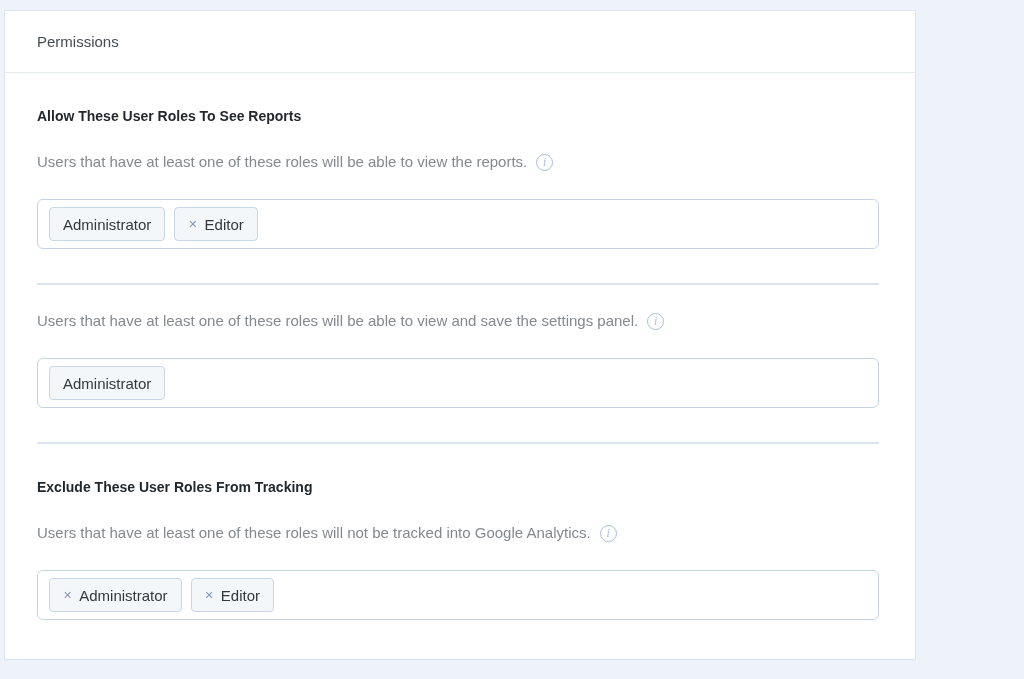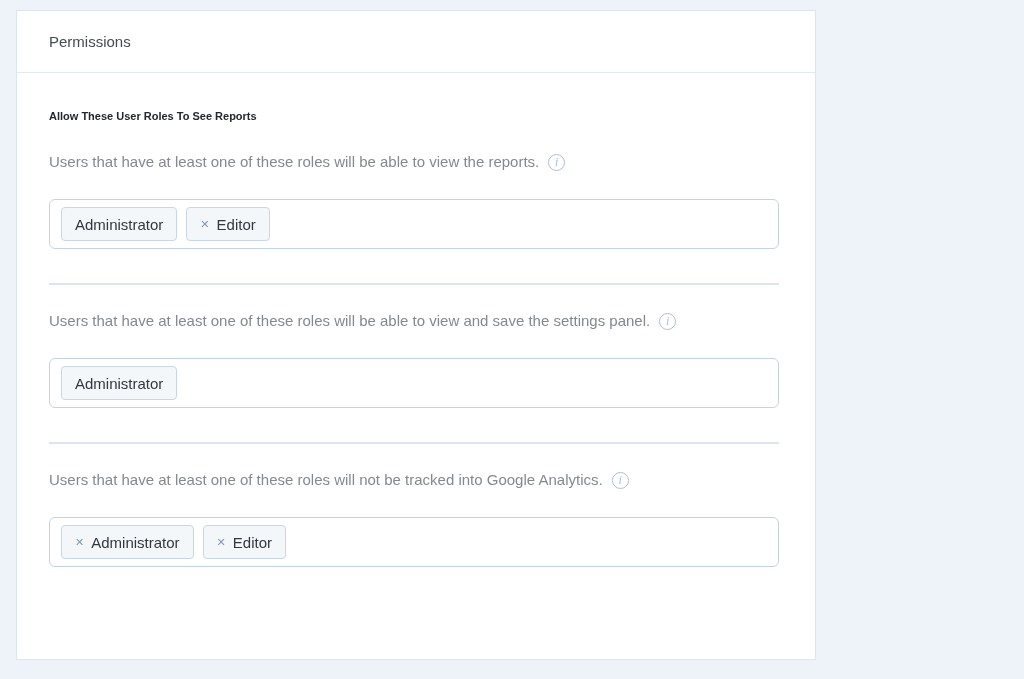--- a/index.html
+++ b/index.html
@@ -18,31 +18,31 @@
     --info-icon:#a9c0d8;
   }
   *{box-sizing:border-box;}
   html,body{margin:0;padding:0;}
   body{
     width:1024px;height:679px;position:relative;overflow:hidden;
     background:var(--page-background);
     font-family:"Liberation Sans","DejaVu Sans",sans-serif;
   }
   .panel{
-    position:absolute;left:16px;top:10px;width:800px;height:650px;
+    position:absolute;left:4px;top:10px;width:912px;height:650px;
     background:#ffffff;border:1px solid var(--panel-border);
   }
   .panel-header{
     height:62px;border-bottom:1px solid var(--header-border);
     display:flex;align-items:center;padding:0 32px;
     font-size:15px;color:var(--header-text);
   }
   .panel-body{padding:0 36px 0 32px;}
   .section-heading{
-    margin:33px 0 0 0;font-size:11px;font-weight:bold;
+    margin:33px 0 0 0;font-size:14px;font-weight:bold;
     color:var(--heading-text);line-height:20px;
   }
   .section-desc{
     margin:26px 0 0 0;font-size:15px;color:var(--description-text);
     line-height:20px;display:flex;align-items:center;gap:9px;
   }
   .info-icon{
     width:17px;height:17px;flex:0 0 auto;
     border:1px solid var(--info-icon);border-radius:50%;
     color:var(--info-icon);
@@ -113,20 +113,21 @@
       <div class="tag-input">
         <span class="tag">
           <span class="tag-label">Administrator</span>
         </span>
       </div>
     </section>
 
     <div class="divider"></div>
 
     <section>
+      <h3 class="section-heading">Exclude These User Roles From Tracking</h3>
       <p class="section-desc">
         <span>Users that have at least one of these roles will not be tracked into Google Analytics.</span>
         <span class="info-icon">
             <span>i</span>
           </span>
       </p>
       <div class="tag-input">
         <span class="tag">
           <span class="tag-remove">✕</span>
           <span class="tag-label">Administrator</span>

